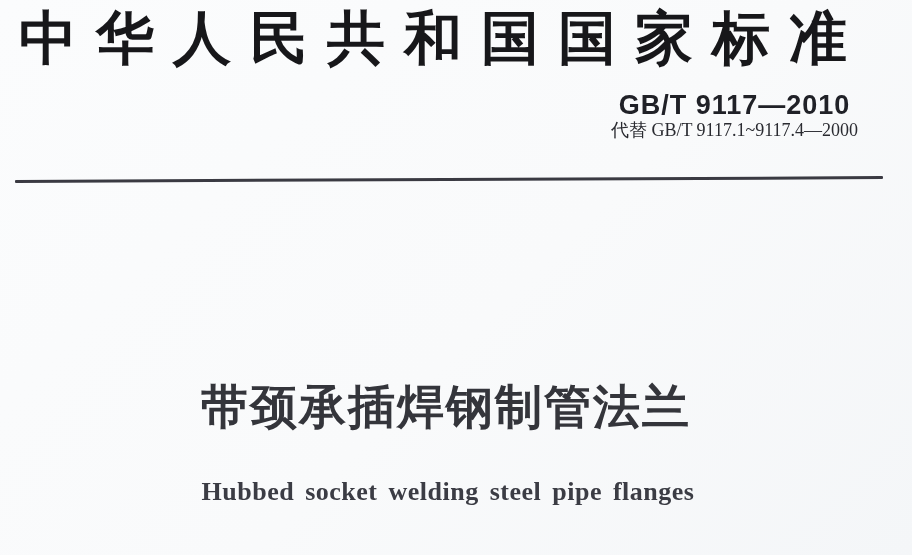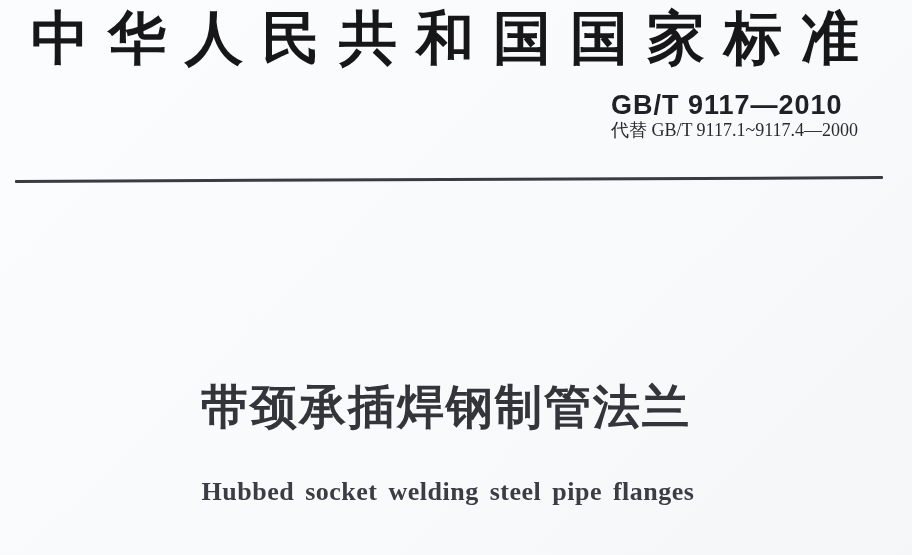--- a/index.html
+++ b/index.html
@@ -17,37 +17,37 @@
     position: relative;
     width: 912px;
     height: 555px;
     background: linear-gradient(135deg, #fbfcfd 0%, #f9fafb 55%, #f4f6f8 100%);
     color: #1d1d22;
   }
   
   .std-heading {
     position: absolute;
     top: 4px;
-    left: 12px;
+    left: 0;
     width: 848px;
     font-family: "Liberation Serif", "DejaVu Serif", serif;
     font-weight: bold;
     font-size: 58px;
     line-height: 70px;
     letter-spacing: 19px;
     text-indent: 19px; 
     color: #17171a;
     white-space: nowrap;
   }
   
   .code-block {
     position: absolute;
     top: 90px;
     right: 54px;
-    text-align: left;
+    text-align: center;
   }
   .std-code {
     font-family: "Liberation Sans", "DejaVu Sans", sans-serif;
     font-weight: bold;
     font-size: 27px;
     line-height: 30px;
     letter-spacing: 1px;
     color: #202127;
     white-space: nowrap;
   }

